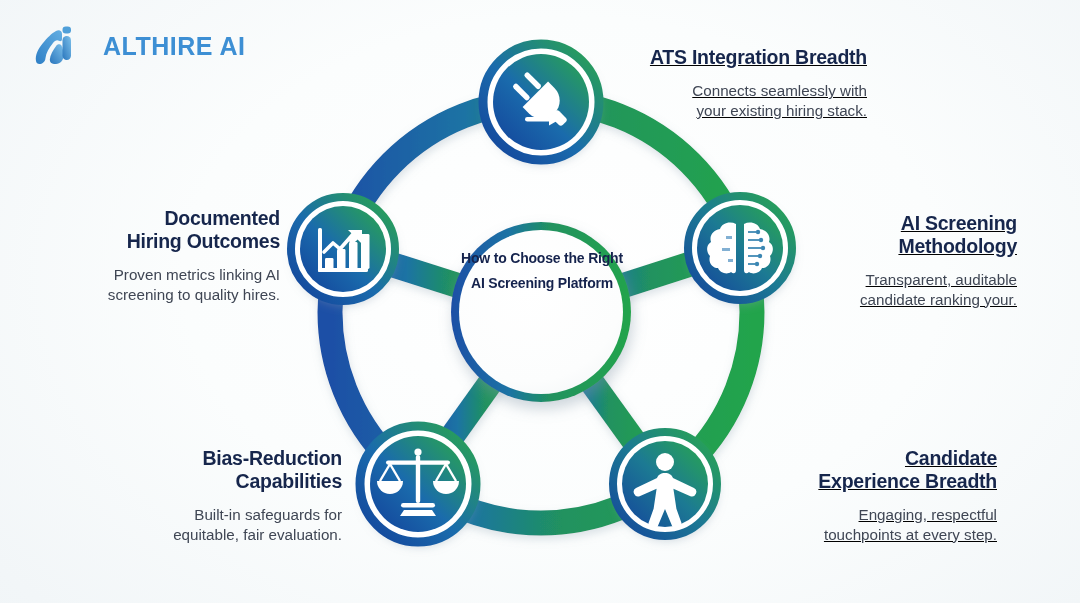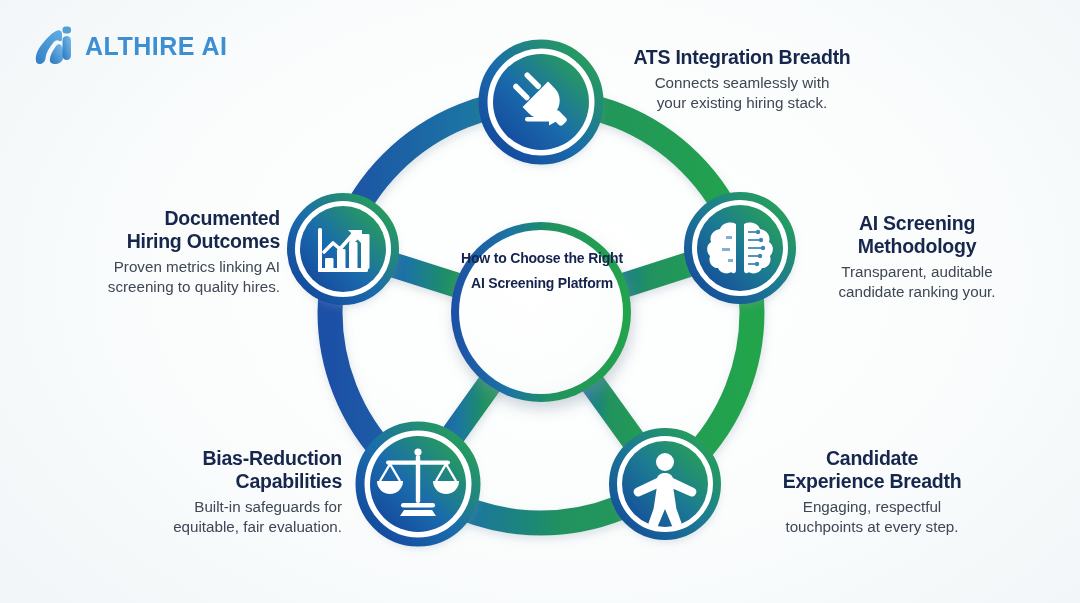--- a/index.html
+++ b/index.html
@@ -21,21 +21,21 @@
     overflow: hidden;
   }
 
   
   #logo {
     position: absolute;
     left: 32px;
     top: 24px;
     display: flex;
     align-items: center;
-    gap: 5px;
+    gap: 23px;
   }
   #logo-mark { width: 48px; height: 44px; display: block; }
   #logo-text {
     font-size: 25px;
     font-weight: 700;
     letter-spacing: 0.5px;
     color: #3d8fd4;
     font-family: "Liberation Sans", sans-serif;
     line-height: 1;
     white-space: nowrap;
@@ -69,28 +69,28 @@
   .node-text { position: absolute; }
   .node-title {
     font-size: 19.5px;
     font-weight: 700;
     color: #16264c;
     line-height: 23px;
     letter-spacing: -0.25px;
     white-space: pre-line;
   }
   .node-desc {
-    margin-top: 4px;
+    margin-top: 12px;
     font-size: 15.2px;
     font-weight: 400;
     color: #3f4654;
     line-height: 19.5px;
     white-space: pre-line;
   }
-  .align-left  { text-align: center; }
+  .align-left  { text-align: right; text-decoration: underline; }
   .align-right { text-align: right; }
 
   
   #txt-ats        { left: 617px; top: 46px;  width: 250px; }
   #txt-methodology{ left: 817px; top: 212px; width: 200px; }
   #txt-candidate  { left: 747px; top: 447px; width: 250px; }
   #txt-bias       { left: 150px; top: 447px; width: 192px; }
   #txt-outcomes   { left: 82px;  top: 207px; width: 198px; text-align: right; }
 </style>
 </head>

